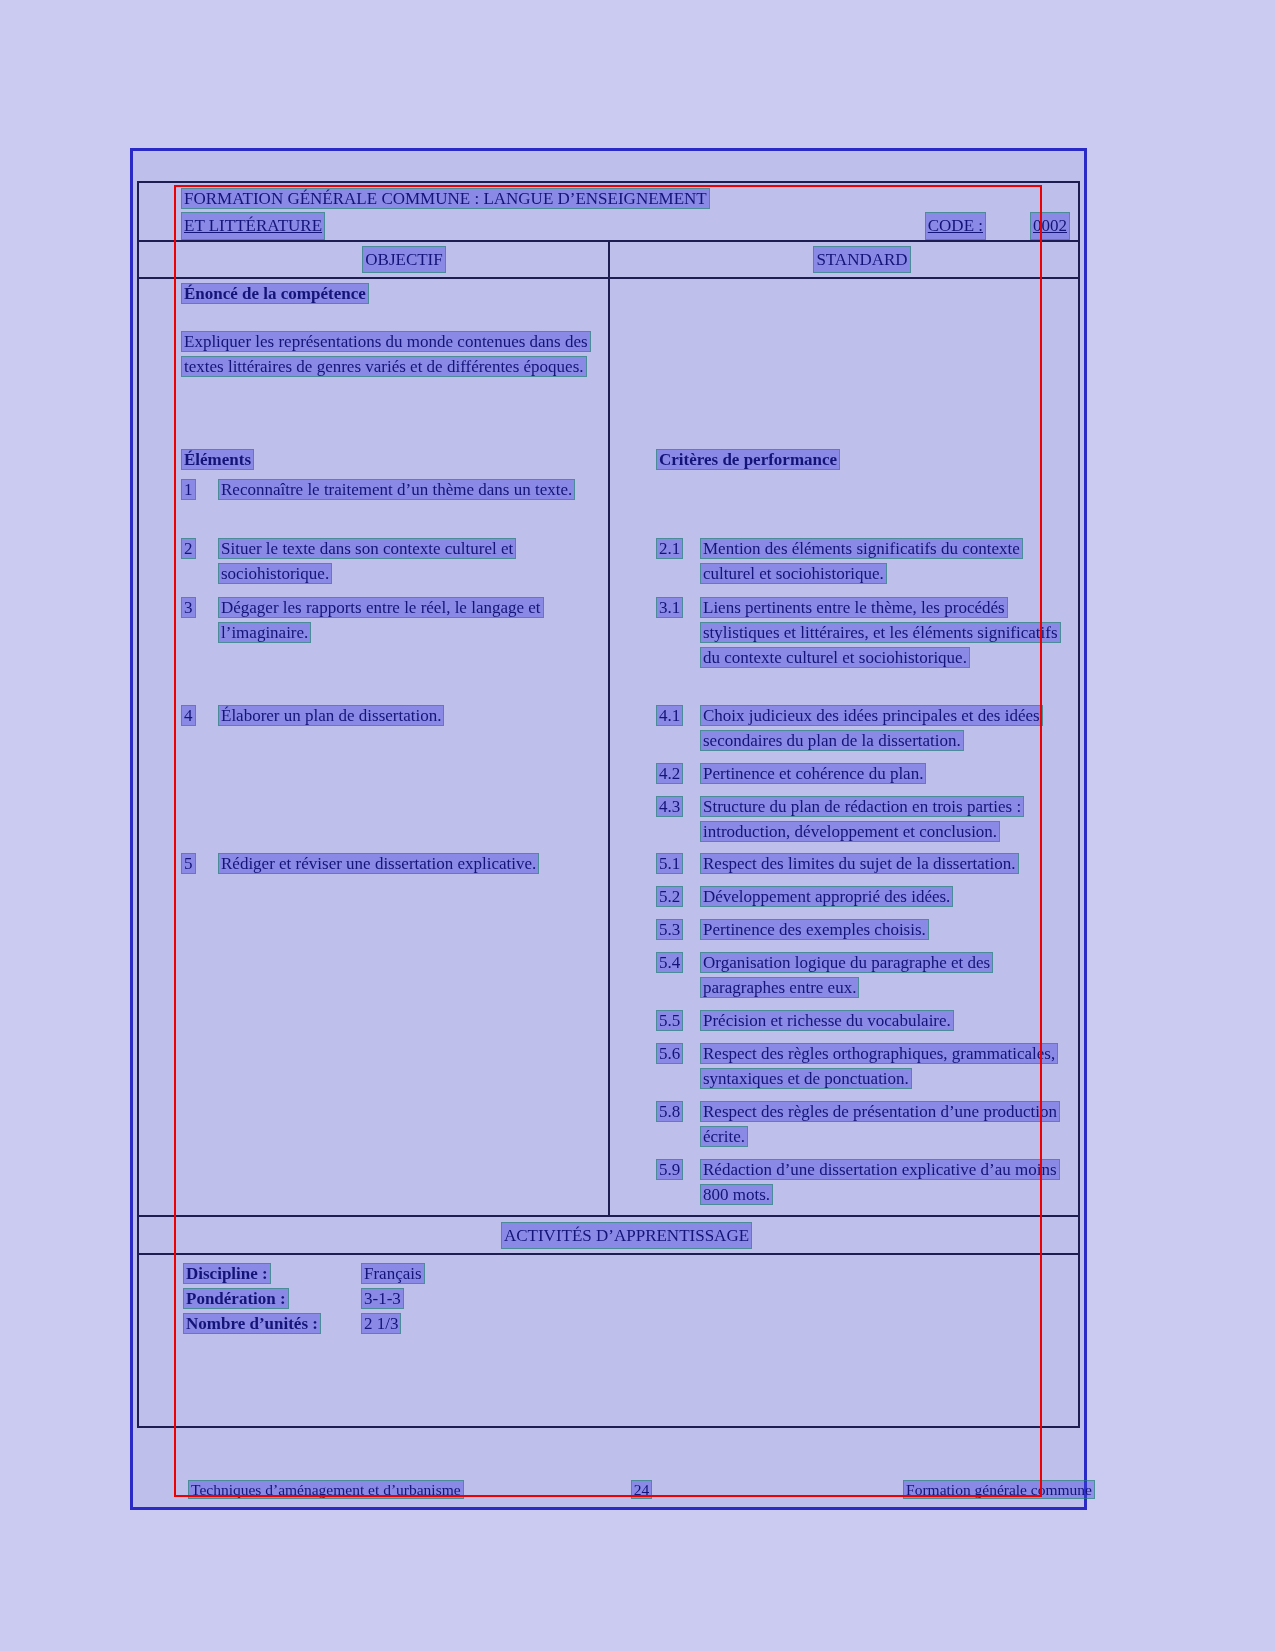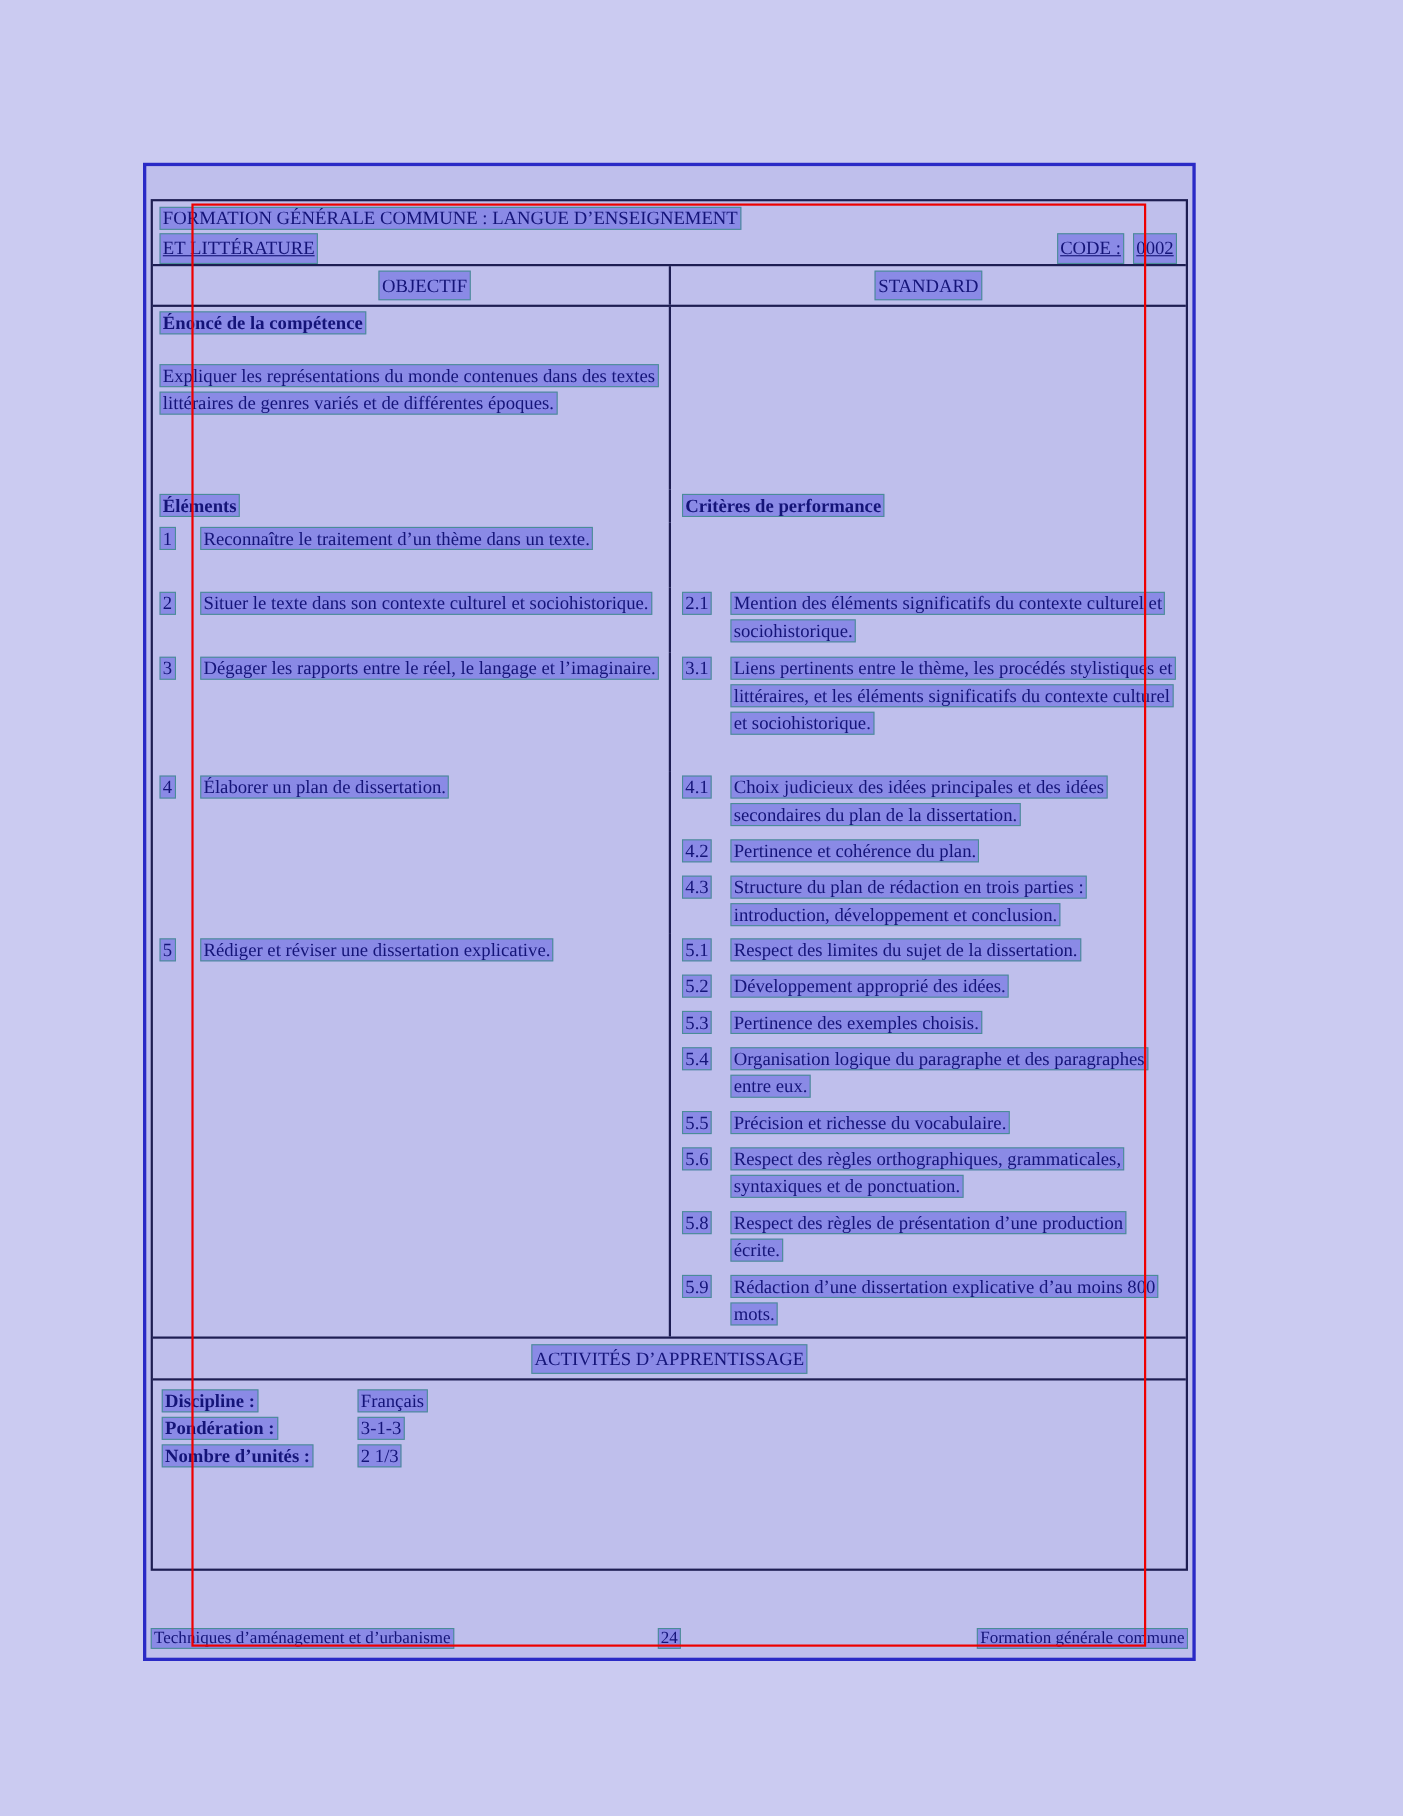--- a/index.html
+++ b/index.html
@@ -25,21 +25,21 @@
   }
   .doc-table{
     position:absolute;left:137px;top:181px;width:943px;height:1247px;
     border:2px solid var(--table-line);box-sizing:border-box;
     display:flex;flex-direction:column;font-size:17px;line-height:25px;
   }
   .hl{
     background:var(--highlight-fill);
     border:1px solid var(--highlight-border);
     padding:0 2px;
-    box-decoration-break:clone;-webkit-box-decoration-break:clone;
+    box-decoration-break:clone;margin-left:36px;-webkit-box-decoration-break:clone;
   }
   .b{font-weight:bold;}
   .title-row{
     height:59px;box-sizing:border-box;border-bottom:2px solid var(--table-line);
     padding:3px 8px 0 6px;font-size:17px;line-height:26px;
   }
   .title-line2{display:flex;justify-content:space-between;text-decoration:underline;}
   .code-group{display:flex;gap:8px;}
   .col-header-row{
     height:37px;box-sizing:border-box;border-bottom:2px solid var(--table-line);
@@ -67,21 +67,21 @@
   .itxt{flex:1 1 auto;}
   .activities-row{
     height:40px;box-sizing:border-box;
     border-top:2px solid var(--table-line);border-bottom:2px solid var(--table-line);
     display:flex;align-items:center;justify-content:center;
   }
   .details-row{flex:1 1 auto;padding:6px 8px;}
   .detail-line{display:flex;line-height:25px;}
   .detail-label{width:178px;flex:0 0 auto;}
   .footer{
-    position:absolute;left:137px;top:1479px;width:943px;
+    position:absolute;left:152px;top:1479px;width:943px;
     display:grid;grid-template-columns:1fr auto 1fr;align-items:start;
     font-size:15.5px;line-height:21px;
   }
   .footer .f-left{justify-self:start;}
   .footer .f-center{justify-self:center;}
   .footer .f-right{justify-self:end;}
   .red-box{
     position:absolute;left:174px;top:185px;width:868px;height:1312px;
     border:2px solid var(--redbox);box-sizing:border-box;
     z-index:10;pointer-events:none;

